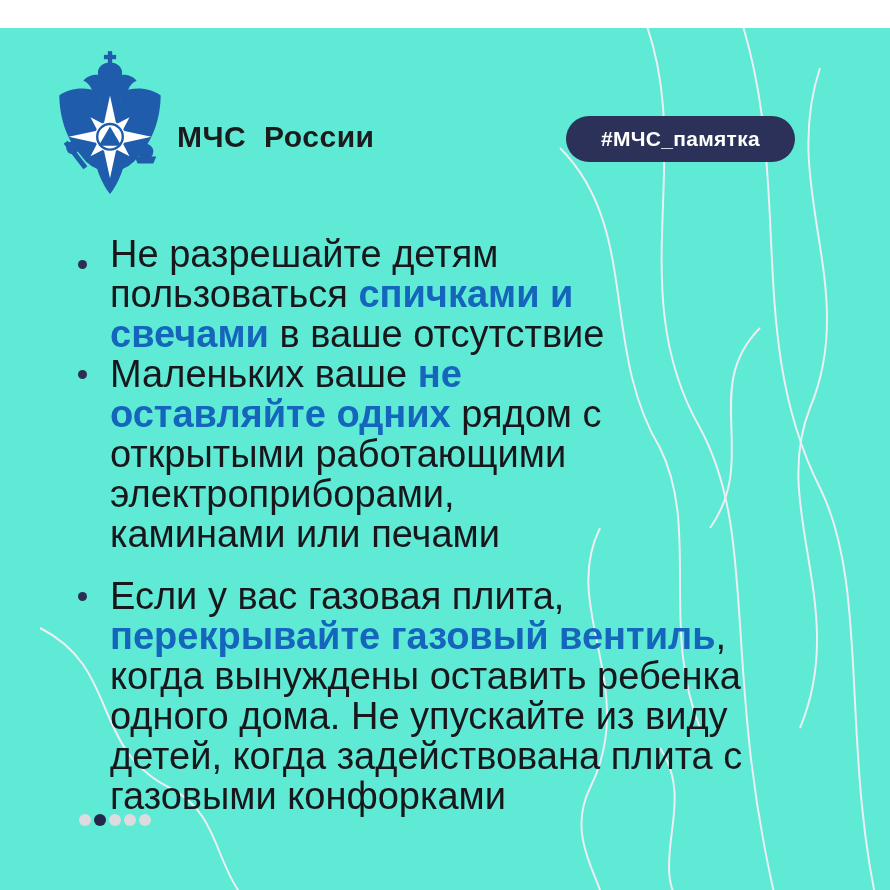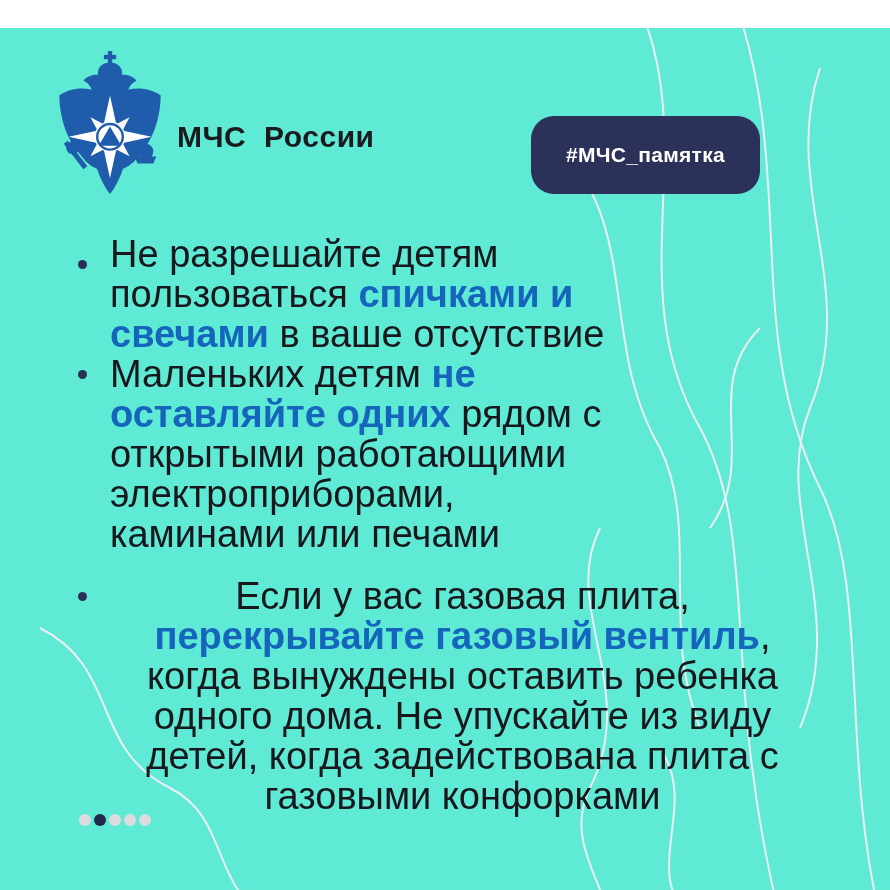--- a/index.html
+++ b/index.html
@@ -45,24 +45,24 @@
     top: 92px;
     margin: 0;
     font-size: 30px;
     font-weight: 700;
     letter-spacing: 0.5px;
     word-spacing: 9px;
     color: #1b1b1e;
   }
   .badge {
     position: absolute;
-    left: 531px;
+    left: 566px;
     top: 88px;
     height: 46px;
-    padding: 16px 35px;
+    padding: 0 35px;
     border-radius: 23px;
     background: var(--badge-bg, #2b3158);
     display: flex;
     align-items: center;
     justify-content: center;
   }
   .badge span {
     color: var(--badge-fg, #ffffff);
     font-size: 21px;
     font-weight: 700;
@@ -92,21 +92,21 @@
   }
   .bullet .hl {
     font-weight: 700;
     color: var(--hl, #1565bd);
   }
   .bullet-1 { top: 206px; }
   .bullet-1 .marker { margin-top: 26px; }
   .bullet-1 .text { max-width: 628px; }
   .bullet-2 { top: 326px; }
   .bullet-2 .text { max-width: 505px; }
-  .bullet-3 { top: 548px; text-align: center; }
+  .bullet-3 { top: 548px; }
   .bullet-3 .text { max-width: 705px; }
 
   
   .pagination {
     position: absolute;
     left: 79px;
     top: 786px;
     display: flex;
     gap: 3px;
     align-items: center;
@@ -188,21 +188,21 @@
 
   <main>
 
     <div class="bullet bullet-1">
       <span class="marker"></span>
       <p class="text"><span>Не разрешайте детям пользоваться </span><span class="hl">спичками и свечами</span><span> в ваше отсутствие</span></p>
     </div>
 
     <div class="bullet bullet-2">
       <span class="marker"></span>
-      <p class="text"><span>Маленьких детям </span><span class="hl">не оставляйте одних</span><span> рядом с открытыми работающими электроприборами, каминами или печами</span></p>
+      <p class="text"><span>Маленьких ваше </span><span class="hl">не оставляйте одних</span><span> рядом с открытыми работающими электроприборами, каминами или печами</span></p>
     </div>
 
     <div class="bullet bullet-3">
       <span class="marker"></span>
       <p class="text"><span>Если у вас газовая плита, </span><span class="hl">перекрывайте газовый вентиль</span><span>, когда вынуждены оставить ребенка одного дома. Не упускайте из виду детей, когда задействована плита с газовыми конфорками</span></p>
     </div>
 
   </main>
 
   <div class="pagination">

